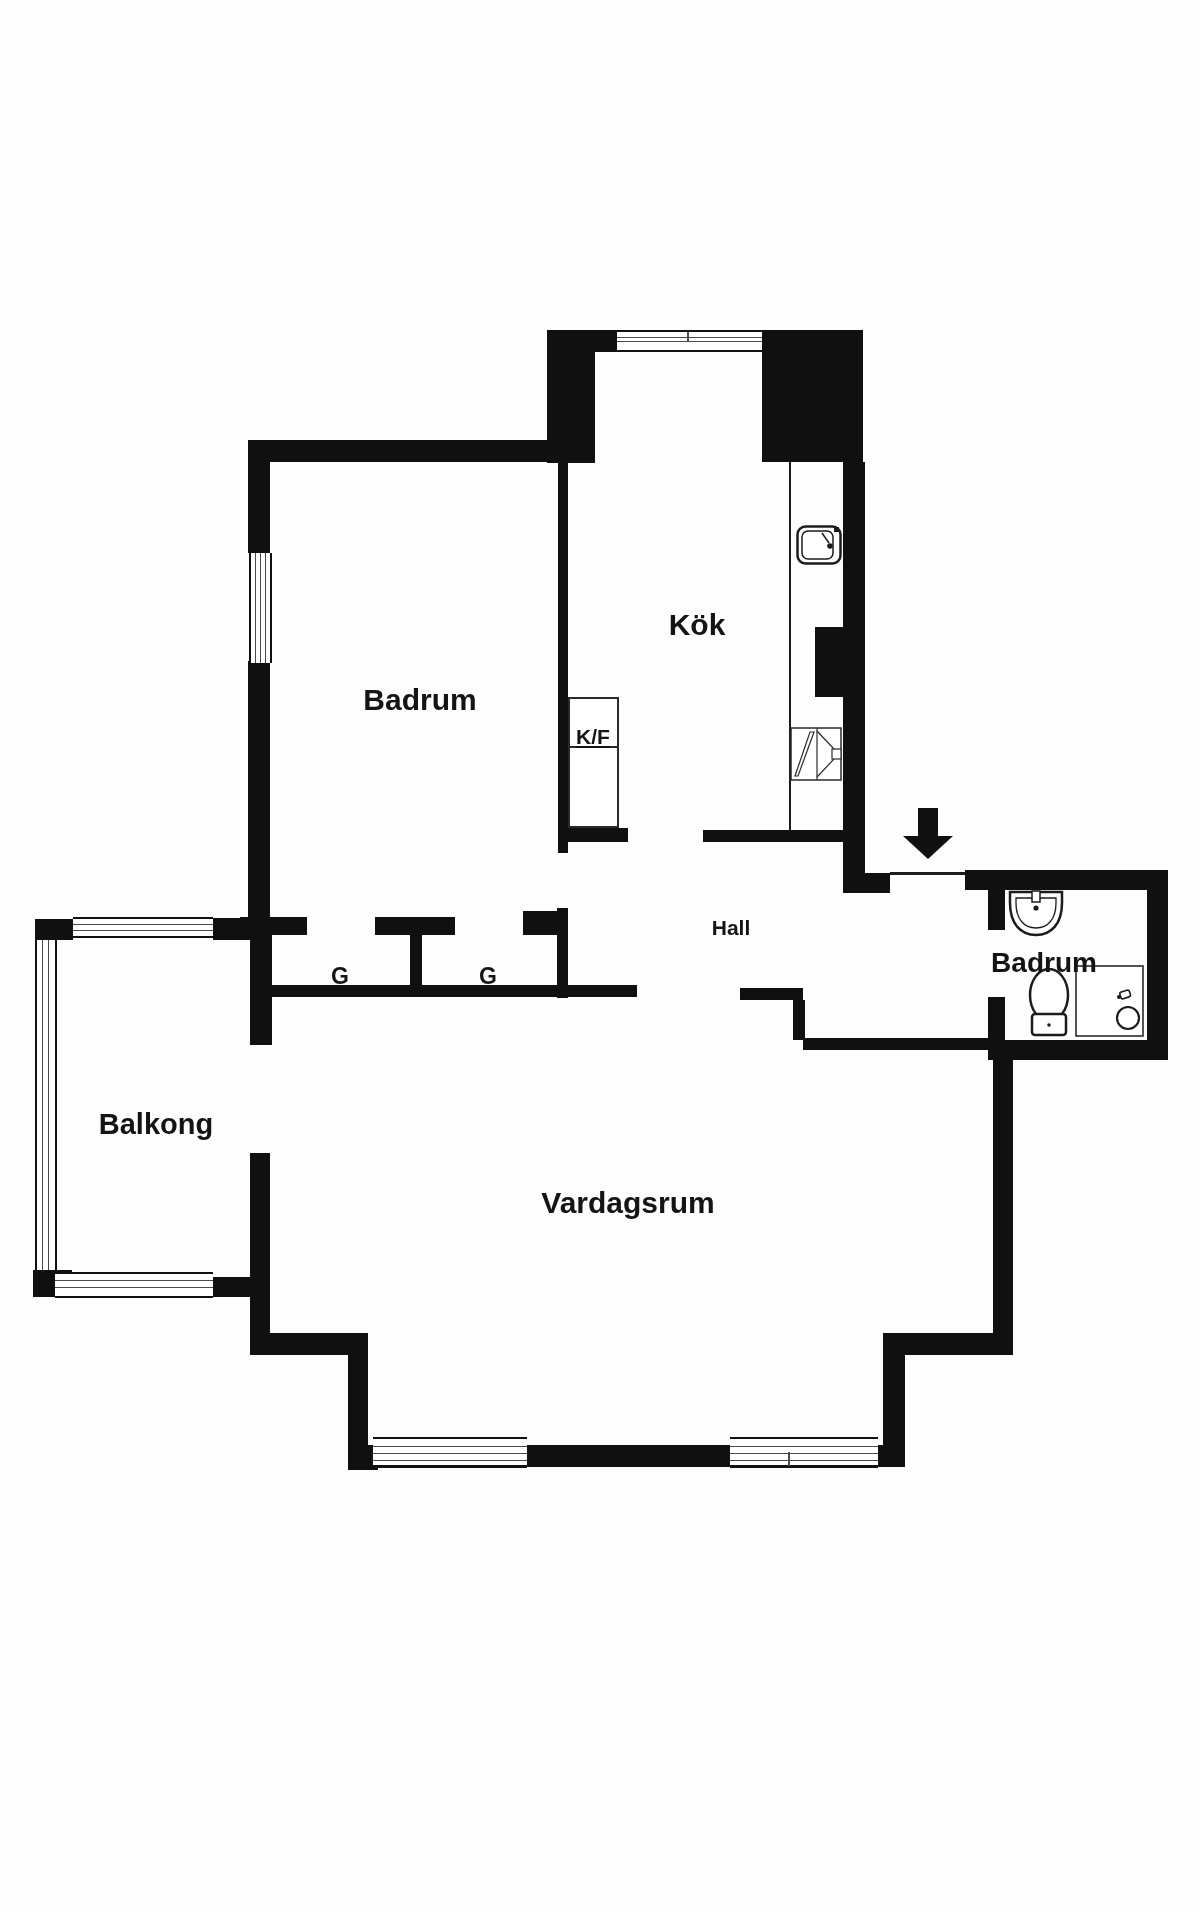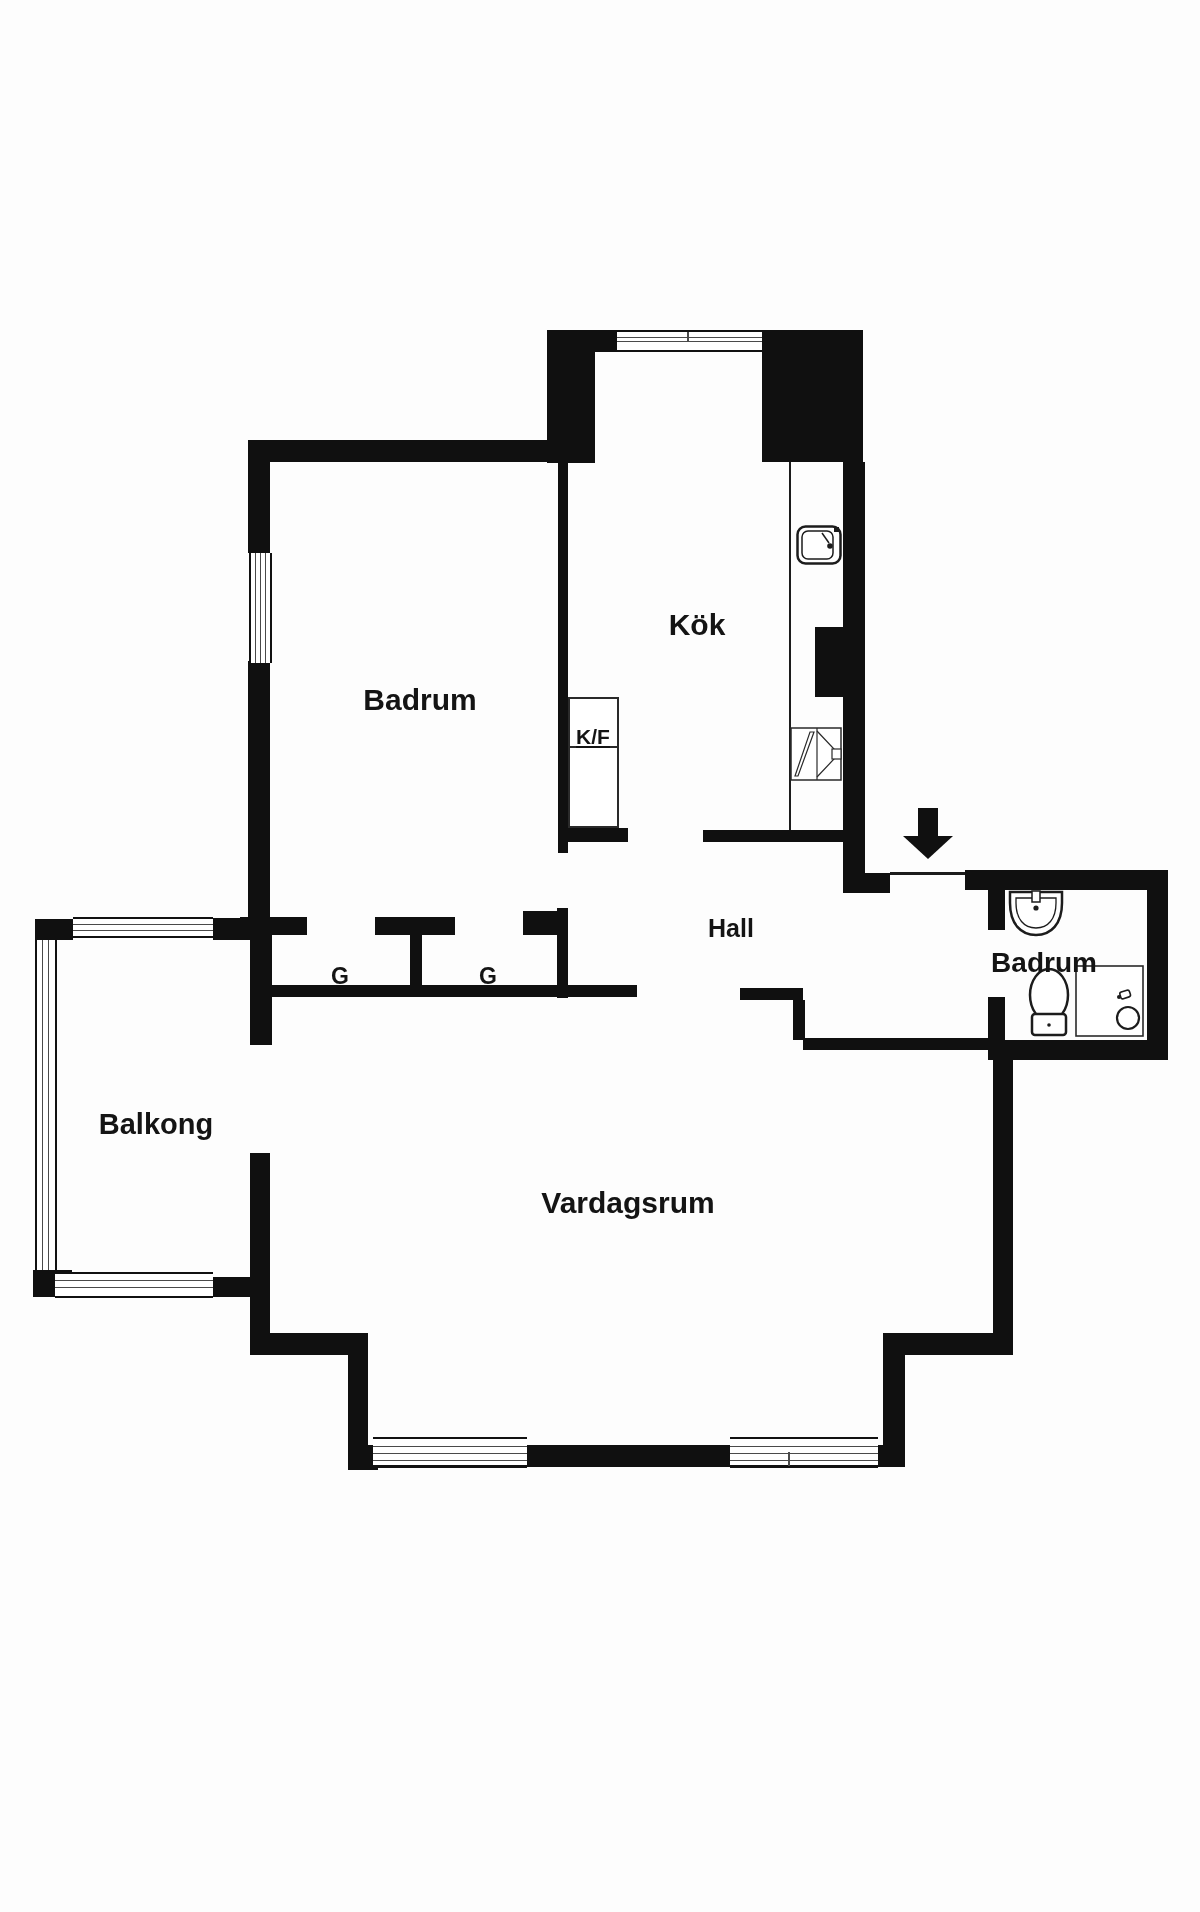--- a/index.html
+++ b/index.html
@@ -162,21 +162,21 @@
   </div>
 
   <div>
     <div class="arrow-shaft" style="left:918px;top:808px;width:20px;height:30px;"></div>
     <div class="arrow-head" style="left:903px;top:836px;"></div>
   </div>
 
   <div class="lbl" style="left:420px;top:688px;font-size:30px;">Badrum</div>
   <div class="lbl" style="left:697px;top:613px;font-size:30px;">Kök</div>
   <div class="lbl" style="left:593px;top:725px;font-size:21px;text-decoration:underline;">K/F</div>
-  <div class="lbl" style="left:731px;top:916px;font-size:25px;">Hall</div>
+  <div class="lbl" style="left:731px;top:916px;font-size:21px;">Hall</div>
   <div class="lbl" style="left:1044px;top:951px;font-size:28px;">Badrum</div>
   <div class="lbl" style="left:156px;top:1112px;font-size:29px;">Balkong</div>
   <div class="lbl" style="left:628px;top:1191px;font-size:30px;">Vardagsrum</div>
   <div class="lbl" style="left:340px;top:964px;font-size:23px;">G</div>
   <div class="lbl" style="left:488px;top:964px;font-size:23px;">G</div>
 
 
 </div>
 
 </body></html>

